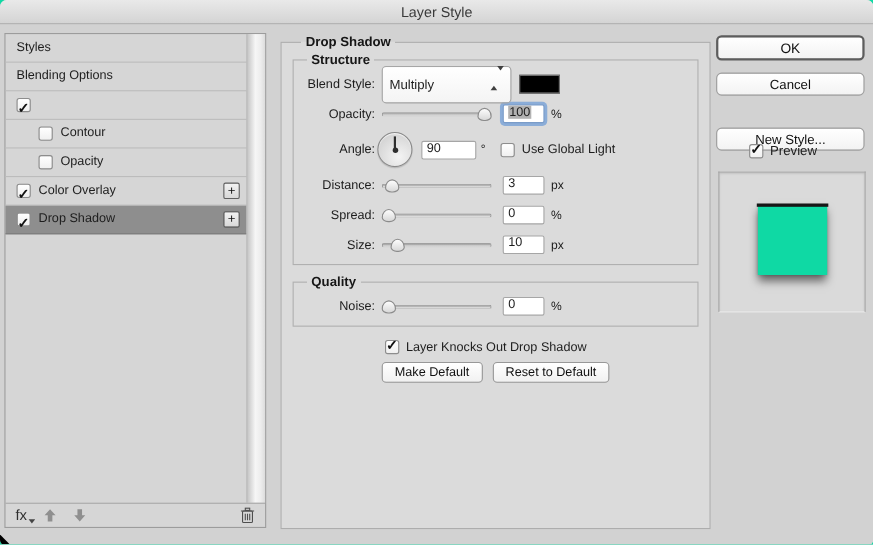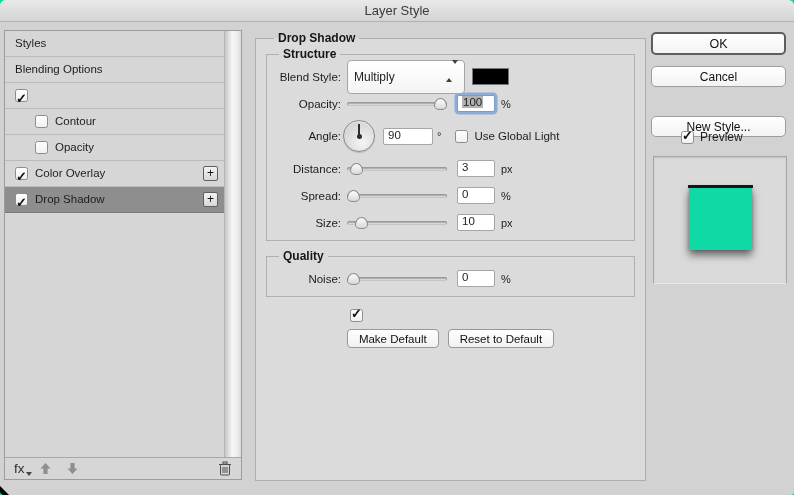--- a/index.html
+++ b/index.html
@@ -297,20 +297,21 @@
           <span>0</span>
         </div>
         <span class="unit">%</span>
       </div>
     </fieldset>
 
     <div id="knockout-row">
       <span class="checkbox checked">
           <span class="tick">✓</span>
         </span>
+      <span class="cb-row-label">Layer Knocks Out Drop Shadow</span>
     </div>
 
     <div id="default-btns">
       <button class="flat-btn">Make Default</button>
       <button class="flat-btn">Reset to Default</button>
     </div>
   </fieldset>
 
   <div id="right-col">
     <button class="big-btn" id="ok-btn">OK</button>

